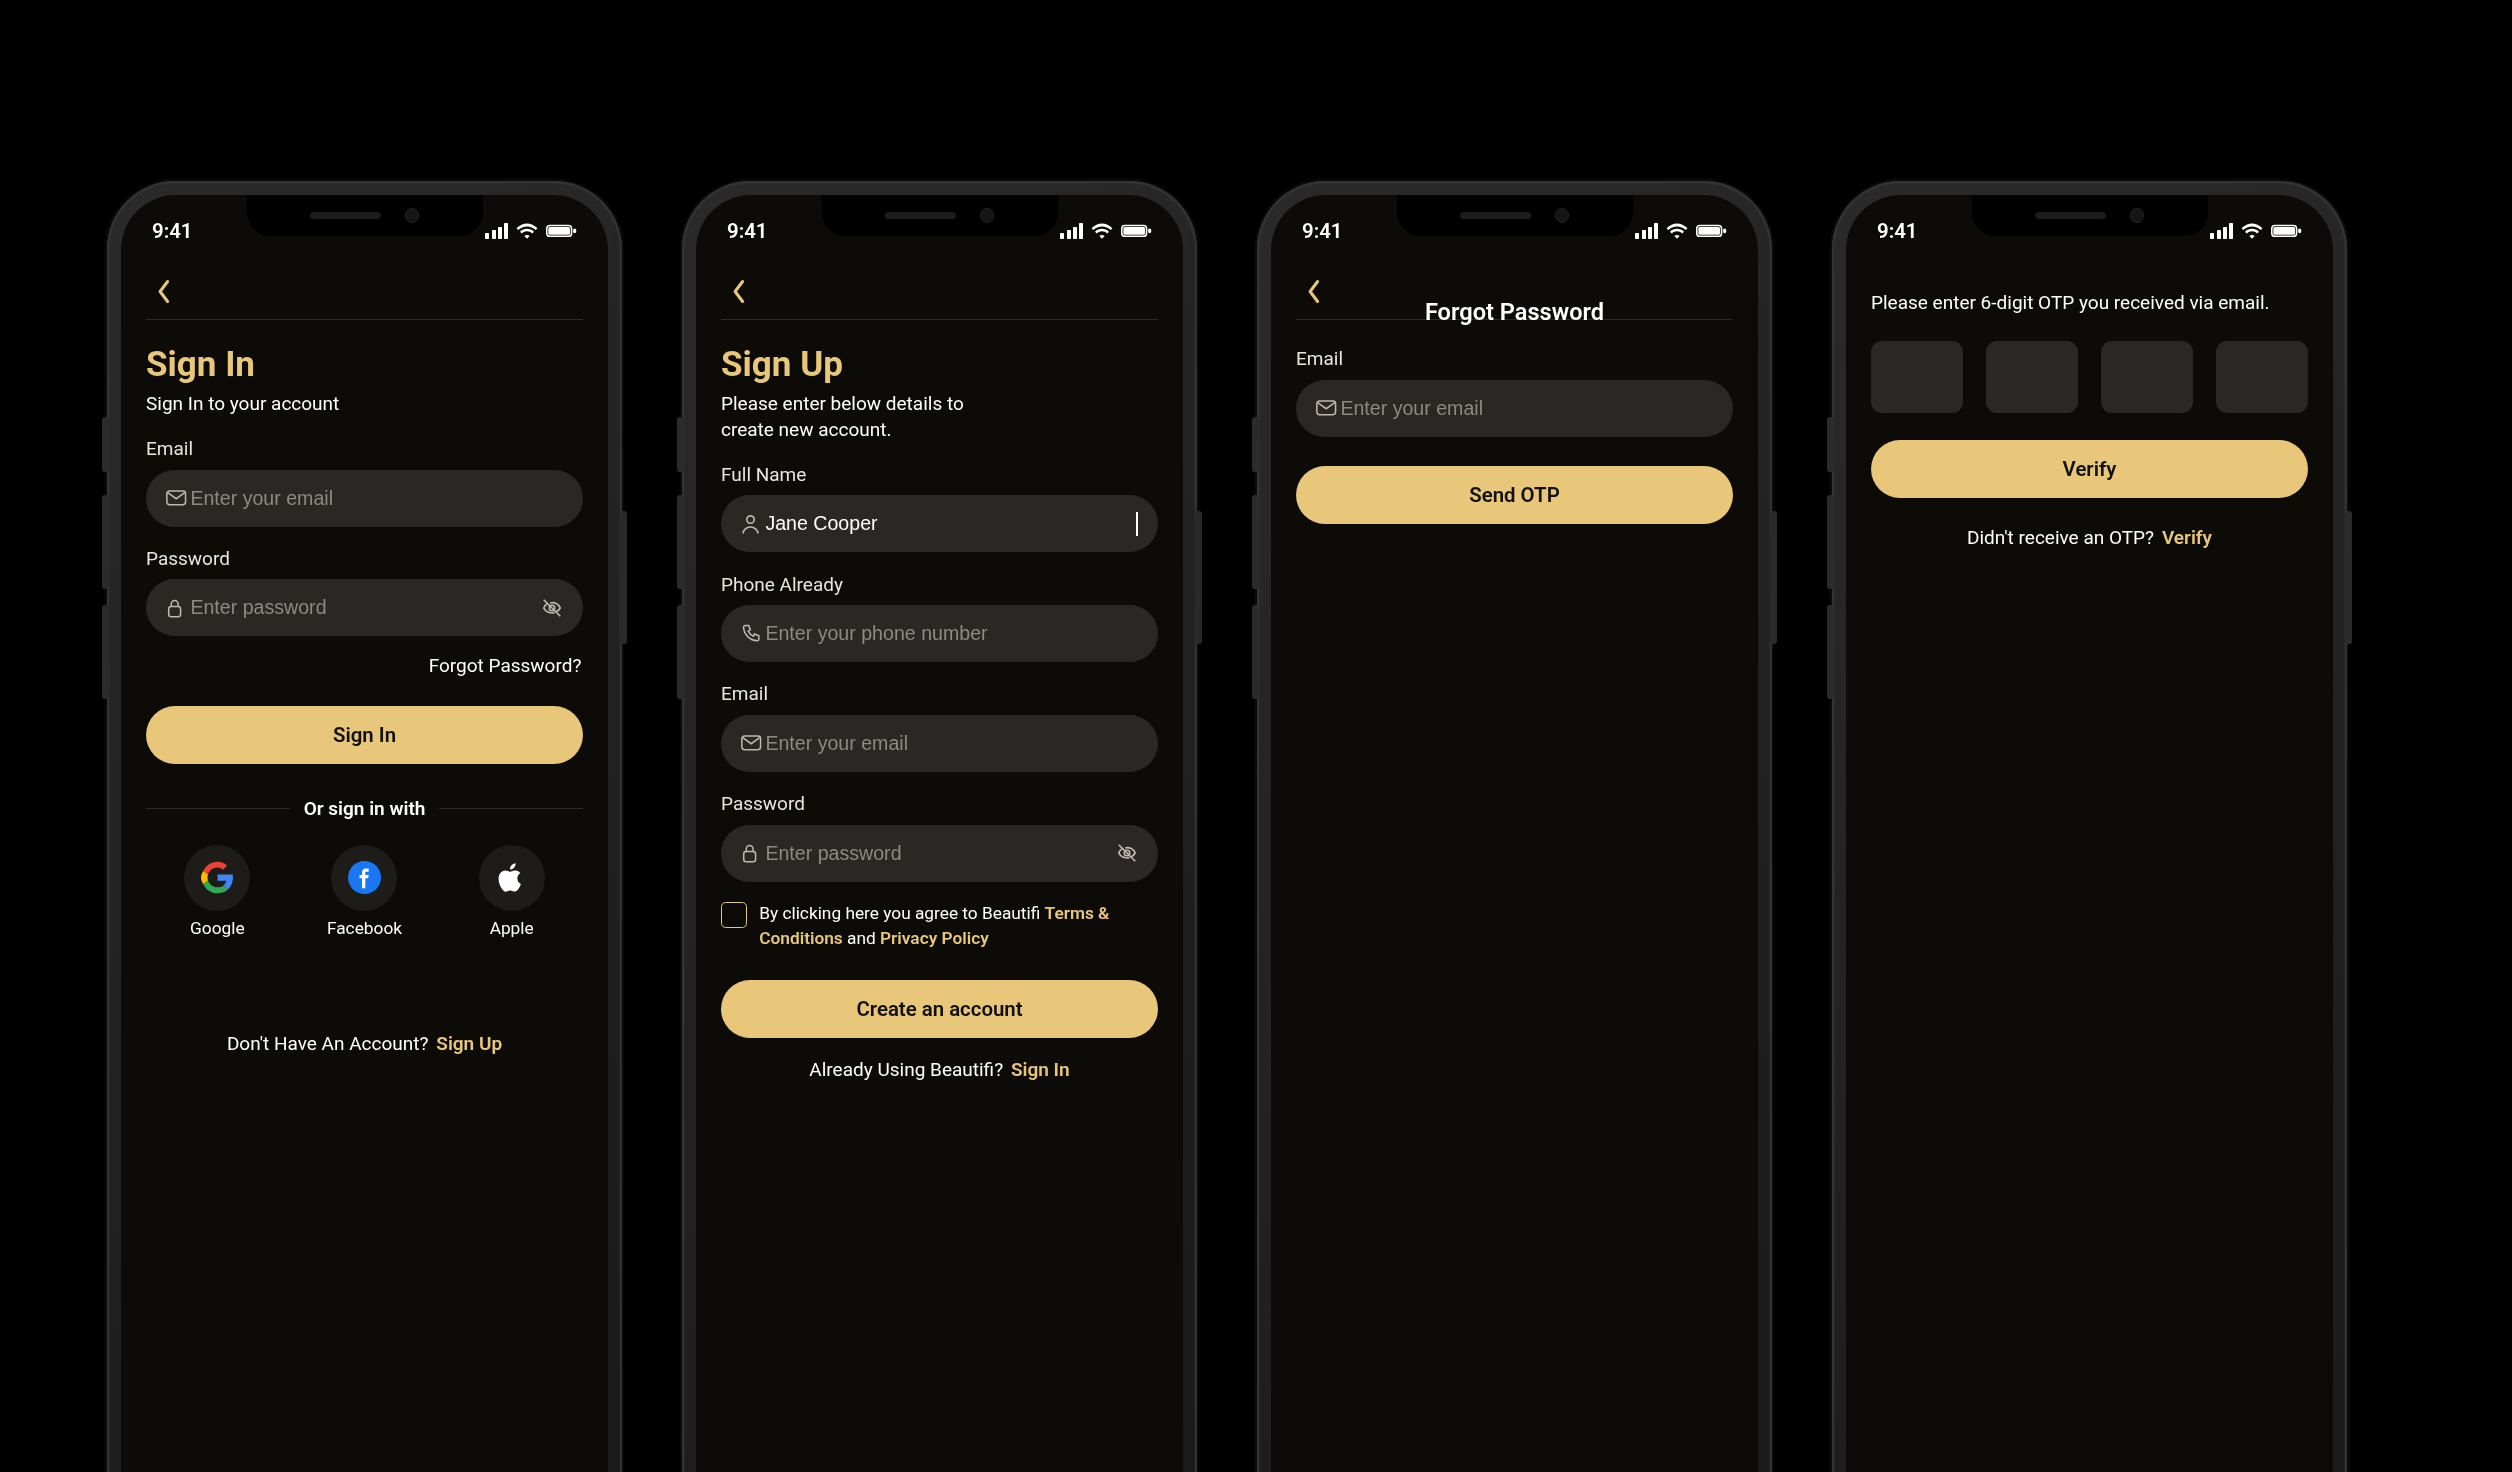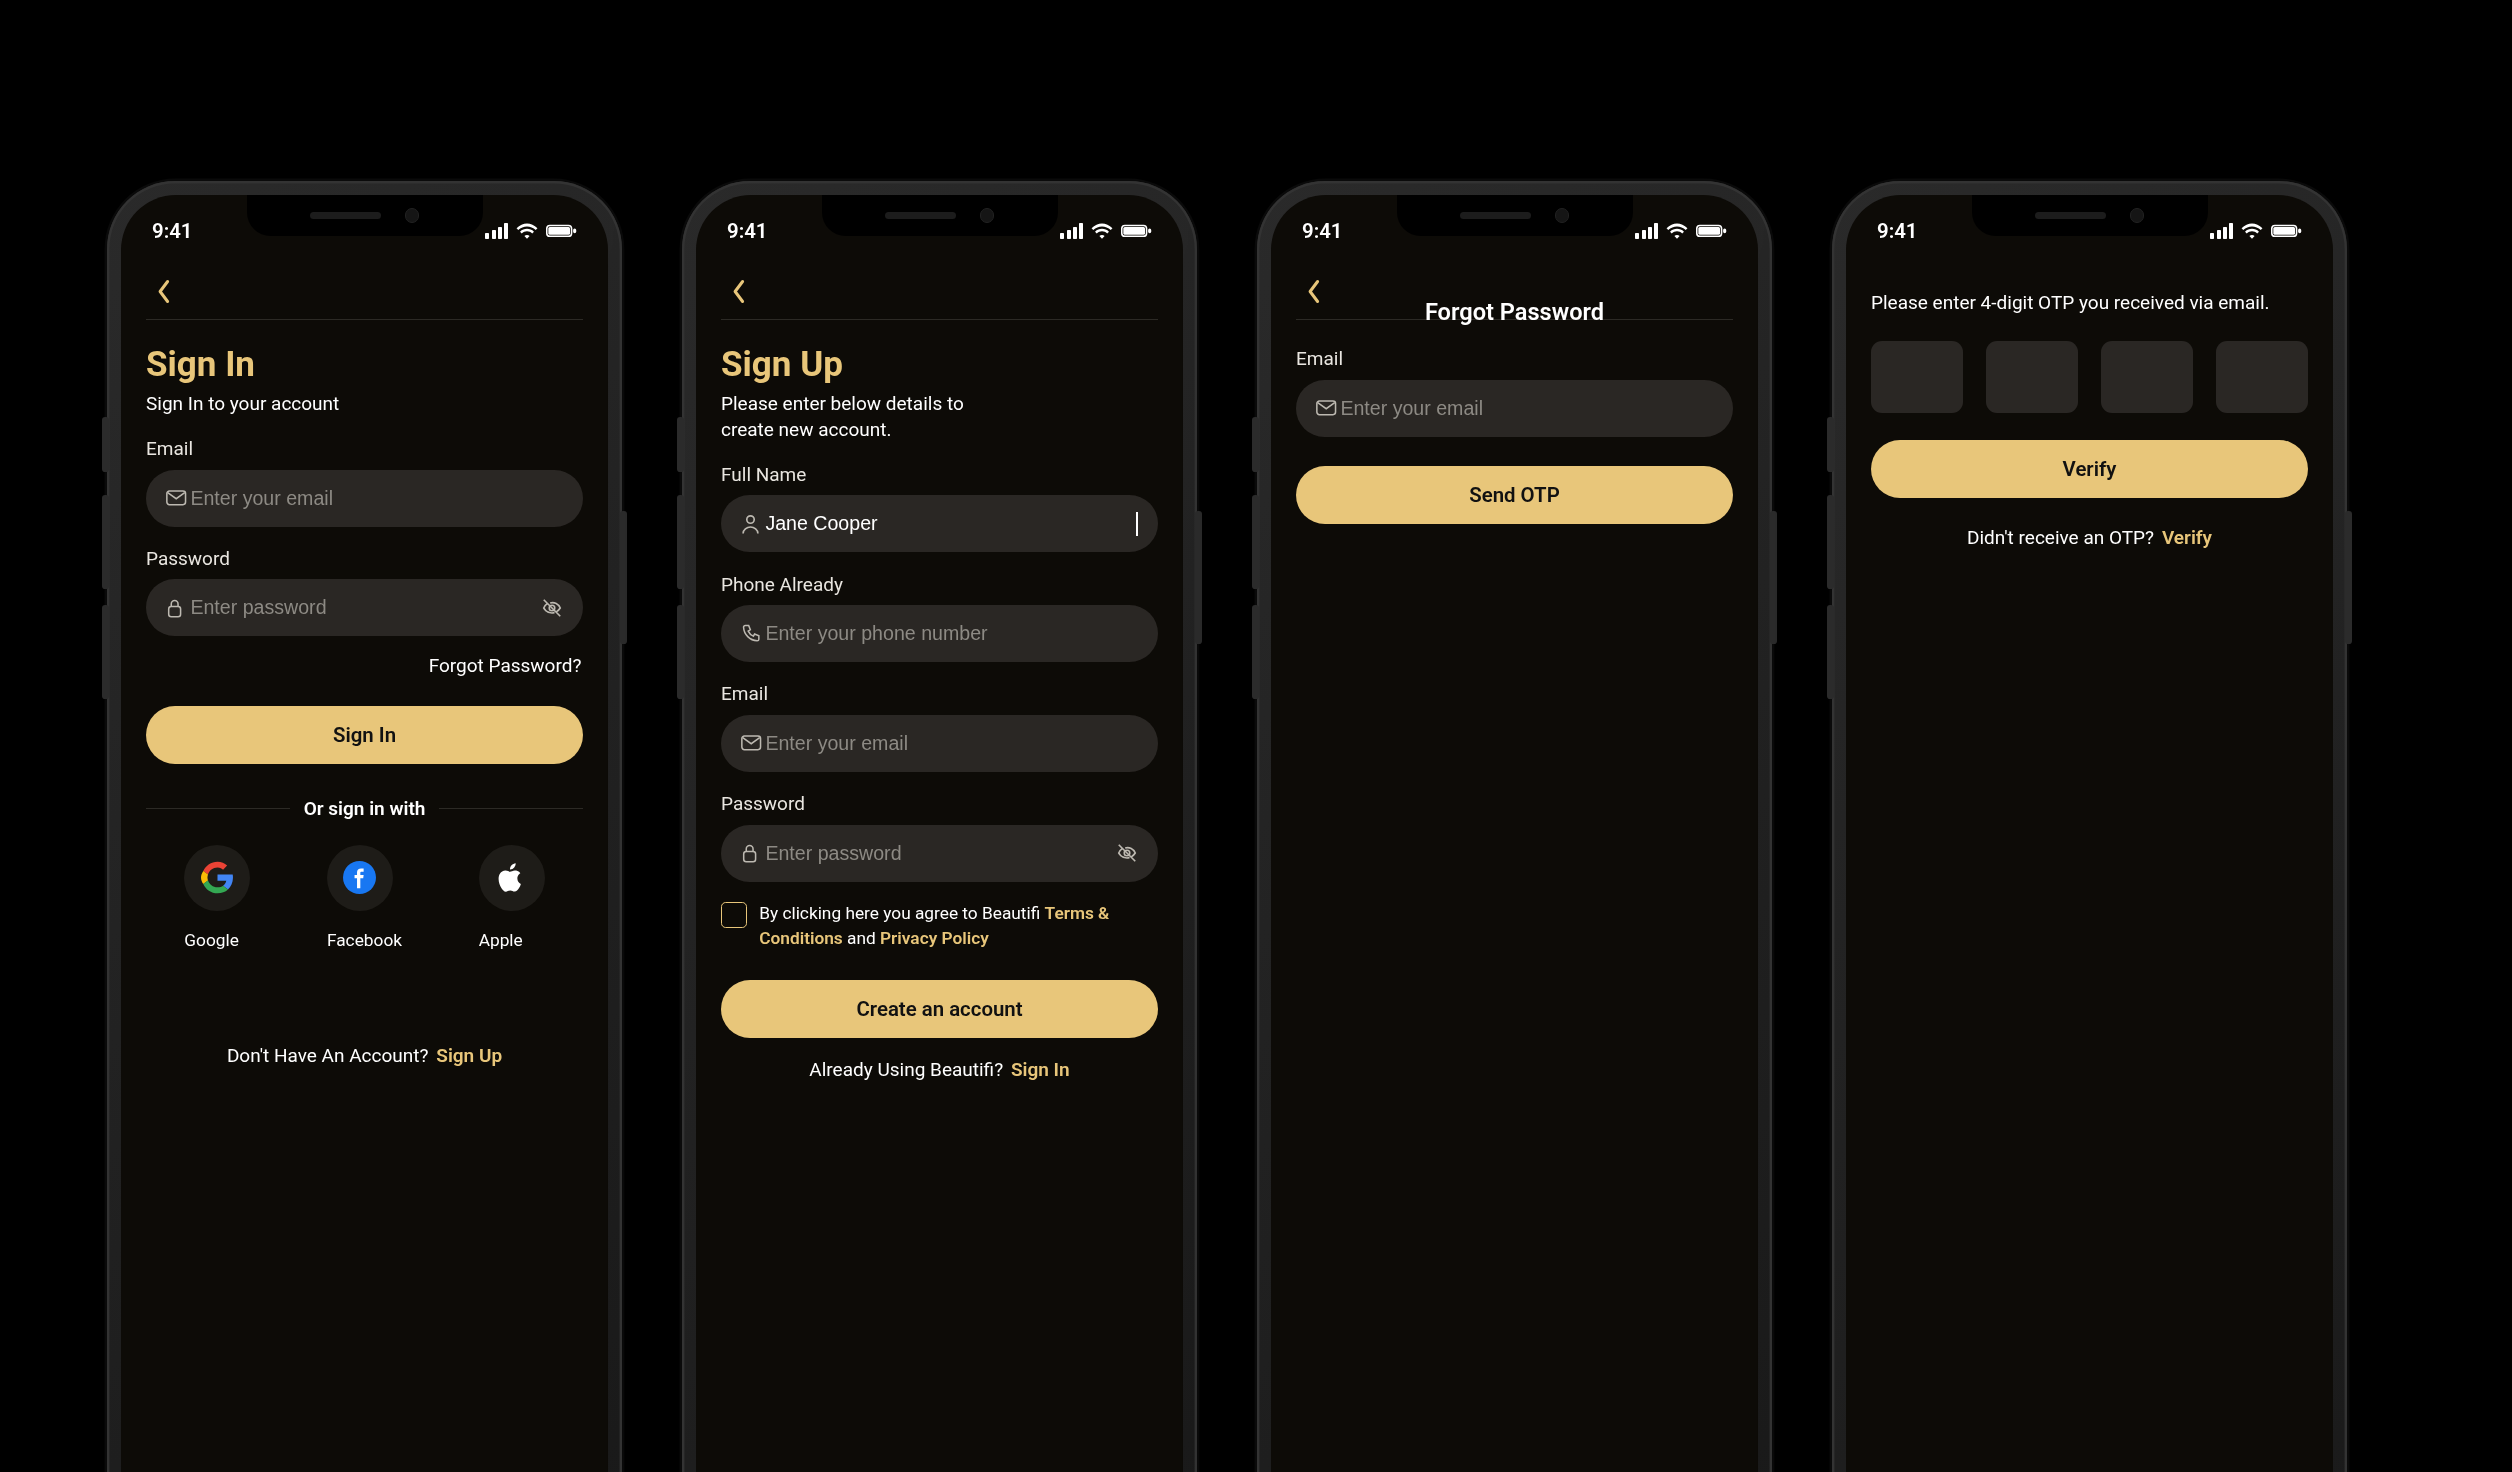--- a/index.html
+++ b/index.html
@@ -88,21 +88,21 @@
   .link{color:var(--text);font-size:19px;cursor:pointer;}
   .btn{
     margin-top:29px;background:var(--accent);color:#111;
     height:58px;border-radius:31px;display:flex;align-items:center;justify-content:center;
     font-size:20.4px;font-weight:600;cursor:pointer;
   }
   .divider{display:flex;align-items:center;gap:14px;margin:33px 0 25px 0;}
   .divider .line{flex:1;height:0.8px;background:var(--line);}
   .divider .txt{font-size:19px;font-weight:600;}
   .socials{display:flex;justify-content:space-around;}
-  .social{display:flex;flex-direction:column;gap:19px;cursor:pointer;}
+  .social{display:flex;flex-direction:column;align-items:center;gap:7px;cursor:pointer;}
   .sbubble{width:66px;height:66px;border-radius:50%;background:#1e1c18;display:flex;align-items:center;justify-content:center;}
   .slabel{font-size:17.3px;}
   .bottom-line{text-align:center;font-size:19px;margin-top:94px;}
   .accent-link{color:var(--accent);font-weight:600;cursor:pointer;margin-left:3.1px;}
   .consent{display:flex;gap:12.6px;margin:19px 0 0 0;font-size:17.3px;line-height:1.45;}
   .checkbox{width:23.6px;height:23.6px;border:1.6px solid var(--accent);border-radius:4.7px;flex-shrink:0;cursor:pointer;margin-top:1.6px;}
   .helper{font-size:18px;color:#e9e6e0;margin-top:20.4px;line-height:1.45;}
   .otp-row{display:flex;gap:23.6px;margin-top:27px;}
   .otp-box{flex:1;height:72px;background:var(--field);border-radius:11px;}
   .verify-sub{font-size:19px;margin-top:27px;}
@@ -454,21 +454,21 @@
                   <rect x="1" y="3" width="32" height="14" rx="4" fill="none" stroke="#fff" stroke-width="2"></rect>
                   <rect x="3" y="5" width="28" height="10" rx="2" fill="#fff"></rect>
                   <rect x="35" y="7" width="4" height="6" rx="2" fill="#fff"></rect>
                 </svg>
               </span>
           </span>
         </div>
 
         <div class="content">
 
-          <div class="verify-sub">Please enter 4-digit OTP you received via email.</div>
+          <div class="verify-sub">Please enter 6-digit OTP you received via email.</div>
 
           <div class="otp-row">
             <div class="otp-box"></div>
             <div class="otp-box"></div>
             <div class="otp-box"></div>
             <div class="otp-box"></div>
           </div>
 
           <div class="btn" style="margin-top:27px">
             <span>Verify</span>

